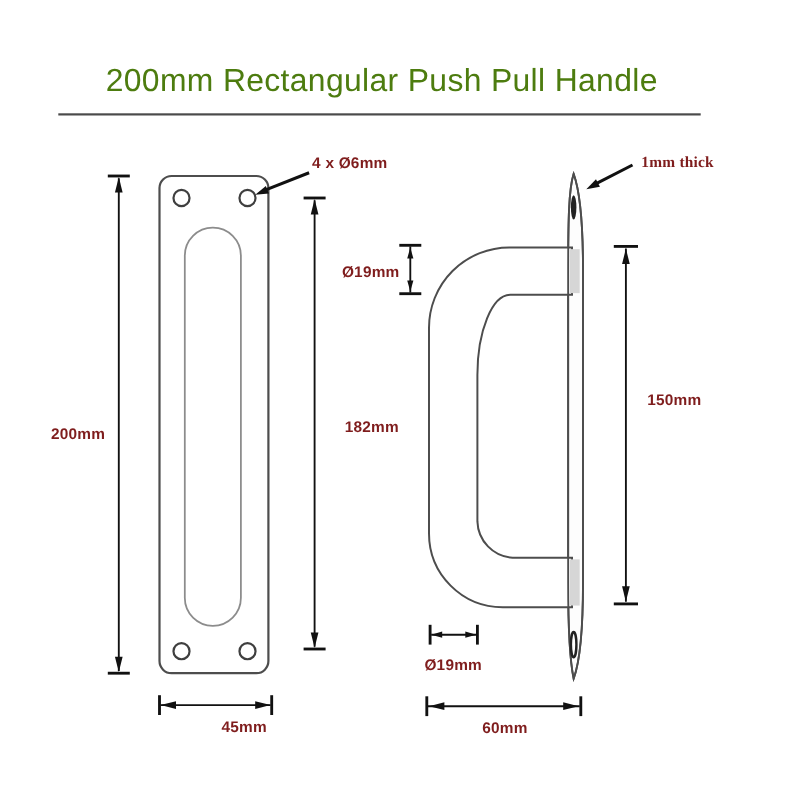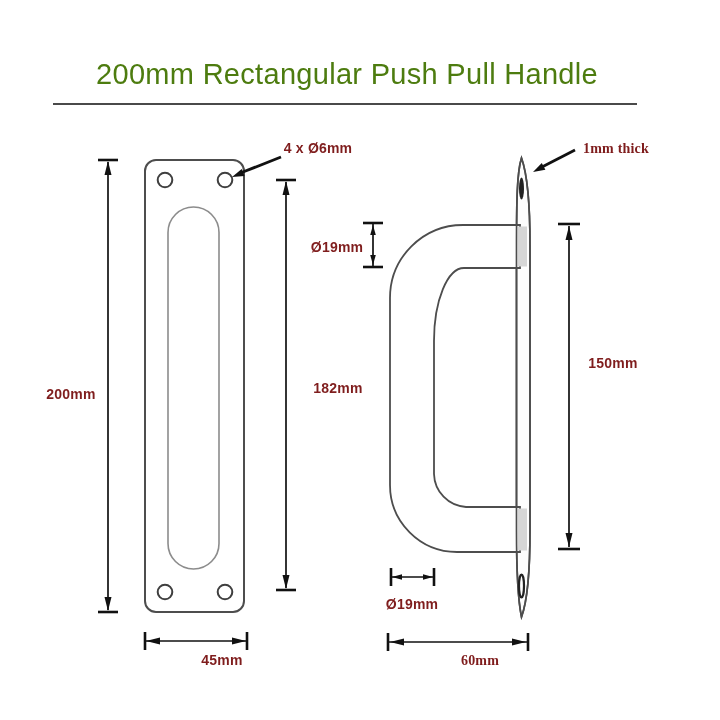--- a/index.html
+++ b/index.html
@@ -141,13 +141,13 @@
 </svg>
 
 <div class="label" style="left:318px;top:148px;">4 x Ø6mm</div>
 <div class="label" style="left:616px;top:149px;font-family:Liberation Serif, serif;">1mm thick</div>
 <div class="label" style="left:71px;top:394px;">200mm</div>
 <div class="label" style="left:318px;top:388px;margin-left:20px;">182mm</div>
 <div class="label" style="left:196px;top:660px;margin-left:26px;">45mm</div>
 <div class="label" style="left:337px;top:247px;">Ø19mm</div>
 <div class="label" style="left:613px;top:363px;">150mm</div>
 <div class="label" style="left:412px;top:604px;">Ø19mm</div>
-<div class="label" style="left:480px;top:661px;font-family:Liberation Serif, serif;">60mm</div>
+<div class="label" style="left:459px;top:661px;">60mm</div>
 
 </body></html>

